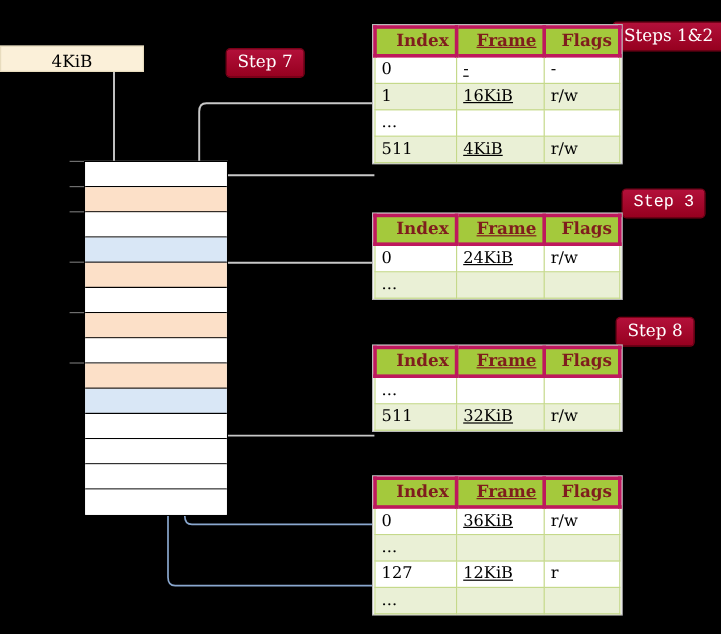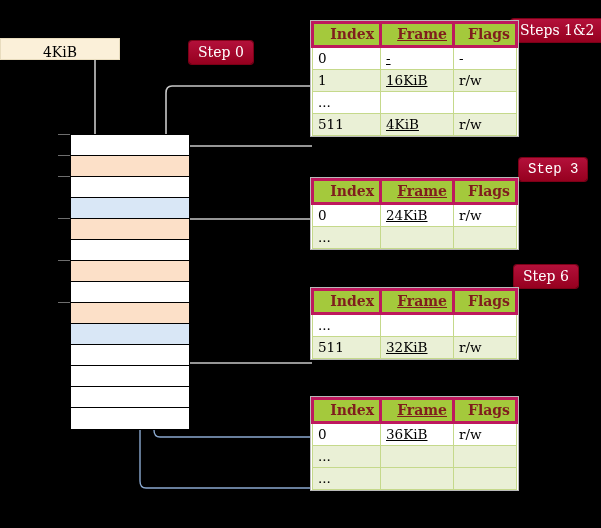--- a/index.html
+++ b/index.html
@@ -140,30 +140,30 @@
       <polygon points="136,213 146,213 141,202"></polygon>
       <polygon points="148,338 158,338 153,327"></polygon>
     </g>
   </svg>
 
   <div class="vbox" style="left:0px;top:38px;width:120px;height:22px;">
     <span>4KiB</span>
   </div>
 
   <div class="badge" style="left:189px;top:41px;">
-    <span>Step 0</span>
+    <span>Step 7</span>
   </div>
   <div class="badge" style="left:511px;top:19px;">
     <span>Steps 1&amp;2</span>
   </div>
   <div class="badge" style="left:519px;top:158px;font-family:Liberation Mono, monospace;">
     <span>Step 3</span>
   </div>
   <div class="badge" style="left:514px;top:265px;">
-    <span>Step 6</span>
+    <span>Step 8</span>
   </div>
 
   <div class="memcol" id="memcol" style="left:70px;top:134px;width:120px;">
       <div class="memrow"></div>
       <div class="memrow orange"></div>
       <div class="memrow"></div>
       <div class="memrow blue"></div>
       <div class="memrow orange"></div>
       <div class="memrow"></div>
       <div class="memrow orange"></div>
@@ -271,20 +271,25 @@
         <tr>
           <td class="c-index">0</td>
           <td class="c-frame">36KiB</td>
           <td class="c-flags">r/w</td>
         </tr>
         <tr class="alt">
           <td class="c-index">...</td>
           <td class="c-frame"></td>
           <td class="c-flags"></td>
         </tr>
+        <tr>
+          <td class="c-index">127</td>
+          <td class="c-frame">12KiB</td>
+          <td class="c-flags">r</td>
+        </tr>
         <tr class="alt">
           <td class="c-index">...</td>
           <td class="c-frame"></td>
           <td class="c-flags"></td>
         </tr>
       </tbody>
     </table>
 
 </div>
 

